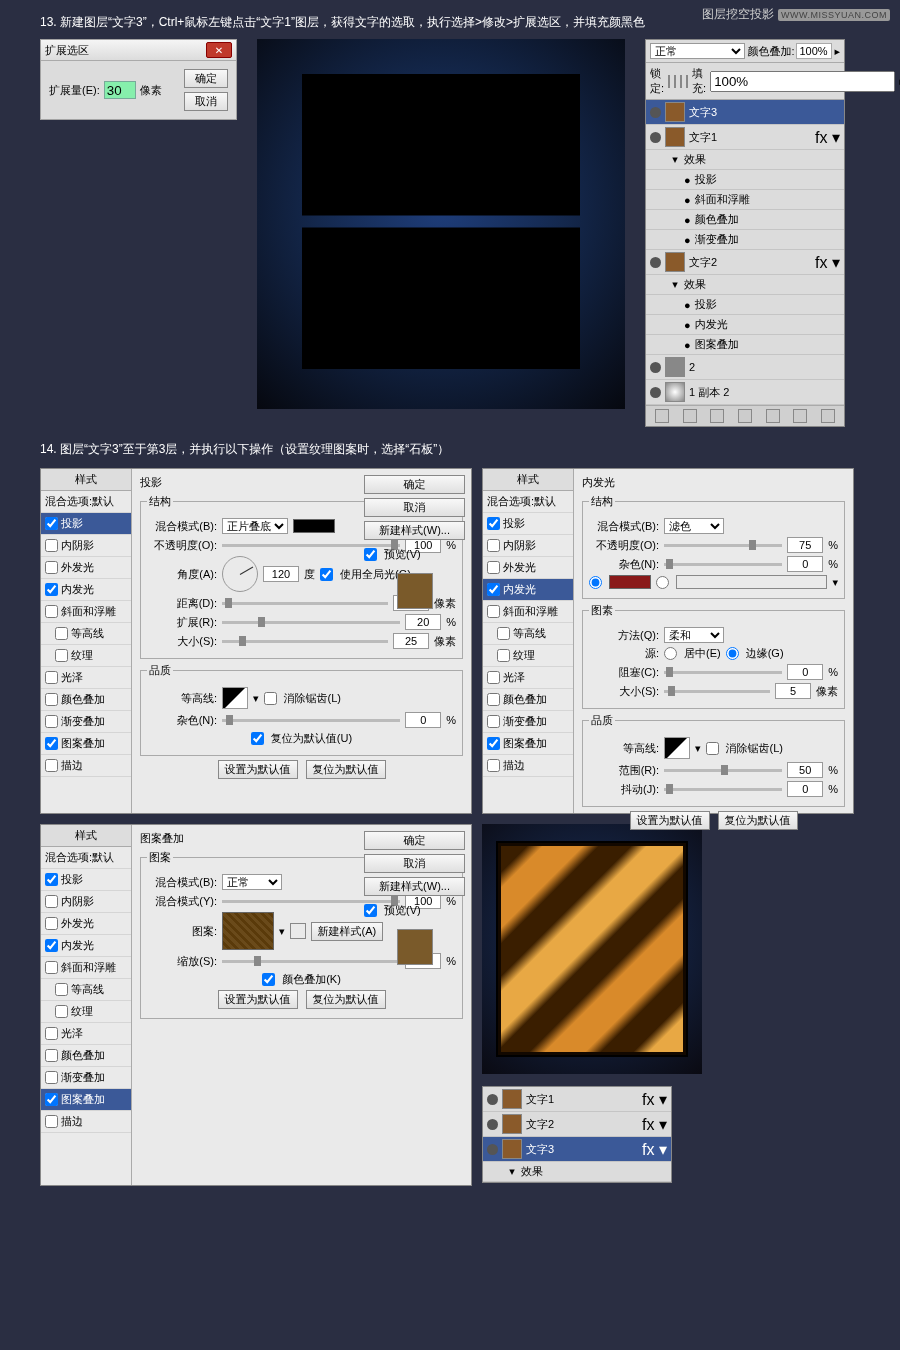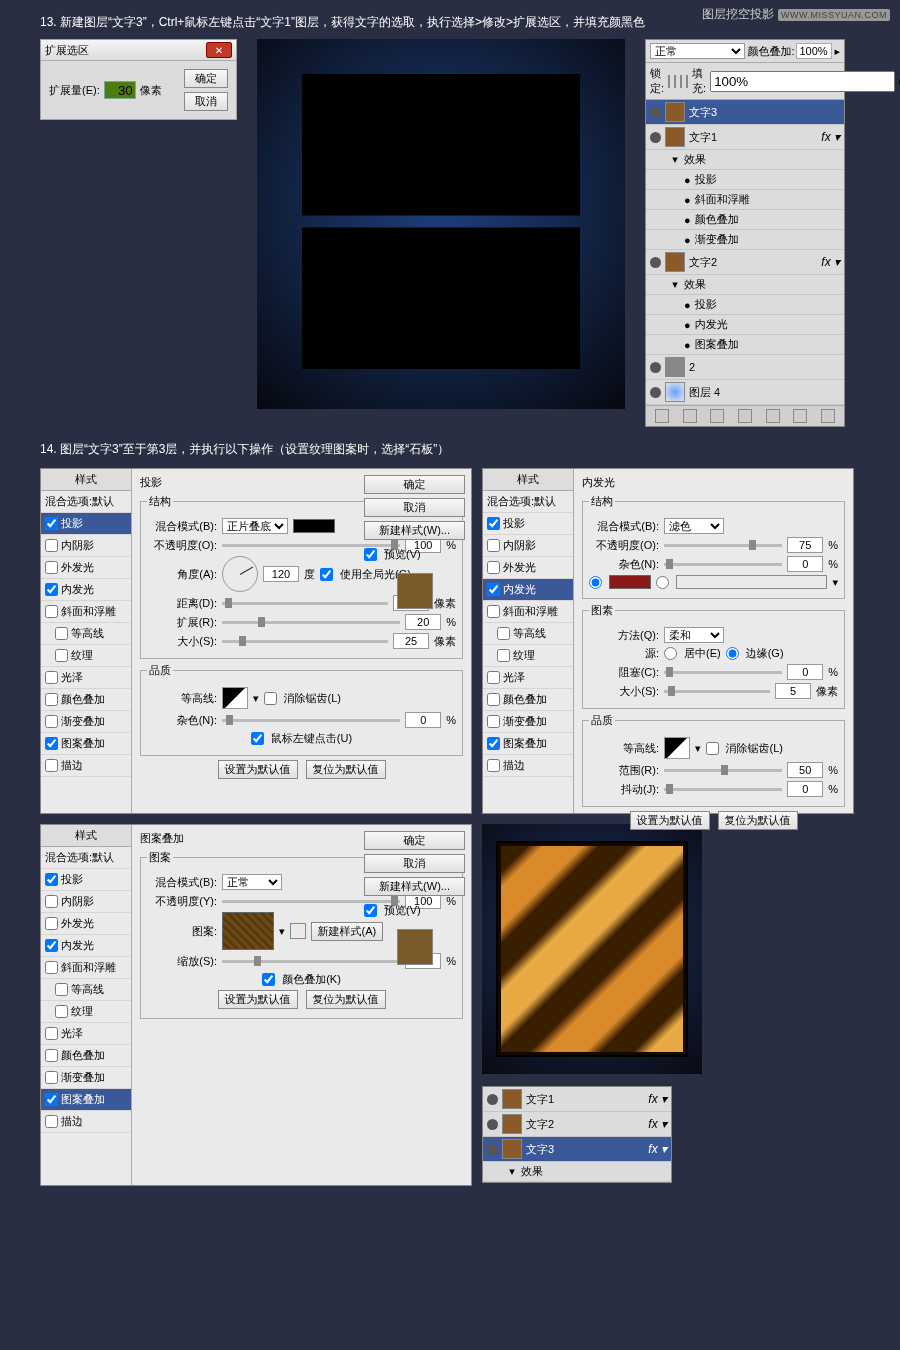--- a/index.html
+++ b/index.html
@@ -6,21 +6,21 @@
   .watermark { position:absolute; right:10px; top:6px; color:#cfcfcf; font-size:12px; display:flex; align-items:center; gap:4px;}
   .watermark .wm-url { background:#999; color:#444; font-size:9px; padding:1px 3px; border-radius:2px; letter-spacing:0.5px;}
   .step { color:#fff; margin:14px 40px 8px 40px; font-size:12px; }
   .row13 { display:flex; gap:20px; margin-left:40px; align-items:flex-start; }
   
   .dlg { width:195px; background:#dcdcdc; border:1px solid #a3a3a3; font-size:11px; color:#000;}
   .dlg-title { background:linear-gradient(#f5f5f5,#dcdcdc); height:20px; border-bottom:1px solid #aaa; display:flex; align-items:center; justify-content:space-between; padding:0 4px;}
   .dlg-title .close { width:24px; height:14px; background:#c0392b; border:1px solid #800; border-radius:2px; display:flex; align-items:center; justify-content:center; color:#fff; font-size:10px;}
   .dlg-body { display:flex; padding:8px;}
   .dlg-left { flex:1; display:flex; align-items:center; gap:4px;}
-  .dlg-left input { width:26px; height:14px; border:1px solid #7a9; background:#4d7c0f; text-align:right;}
+  .dlg-left input { width:26px; height:14px; border:1px solid #7a9; background:#86efac; text-align:left;}
   .dlg-btns { display:flex; flex-direction:column; gap:4px;}
   .btn { background:linear-gradient(#f8f8f8,#e0e0e0); border:1px solid #888; font-size:11px; padding:1px 10px; color:#000; cursor:pointer;}
   
   .art-blue { width:368px; height:370px; background:radial-gradient(circle at 50% 45%, #1e3d7a 0%, #14284d 45%, #06080f 100%); position:relative;}
   .art-blue::after{content:""; position:absolute; inset:35px 45px 40px 45px; background:#000; clip-path:polygon(0 0,100% 0,100% 48%,0 48%,0 52%,100% 52%,100% 100%,0 100%);}
   
   .layers { width:198px; background:#dcdcdc; border:1px solid #888; color:#000; font-size:11px;}
   .layers-top { display:flex; gap:2px; padding:3px 4px; align-items:center; border-bottom:1px solid #aaa;}
   .layers-top select { flex:1; font-size:11px;}
   .layers-top span.lbl { font-size:11px;}
@@ -29,21 +29,21 @@
   .lockicon { width:11px; height:11px; border:1px solid #888; display:inline-block;}
   .layer-row { display:flex; align-items:center; gap:4px; padding:2px 4px; border-bottom:1px solid #c5c5c5;}
   .layer-row.sel { background:#3b5998; color:#fff;}
   .layer-row .eye { width:11px; height:11px; border-radius:50%; background:#555; flex-shrink:0;}
   .layer-row .caret { width:10px; text-align:center;}
   .layer-row .thumb { width:18px; height:18px; border:1px solid #888; background:#fff; flex-shrink:0;}
   .layer-row .thumb.b1 { background:#888; }
   .layer-row .thumb.grad { background:radial-gradient(circle,#fff,#888);}
   .layer-row .thumb.blue { background:radial-gradient(circle,#6aa0ff,#e8e8e8);}
   .layer-row .thumb.brown { background:#8a5a2a;}
-  .layer-row .fx { margin-left:auto; font-size:12px; font-style:italic;}
+  .layer-row .fx { margin-left:auto; font-size:16px; }
   .layer-row.indent1 { padding-left:24px;}
   .layer-row.indent2 { padding-left:38px;}
   .layers-bottom { display:flex; justify-content:space-around; padding:3px 2px; border-top:1px solid #aaa; background:#d0d0d0;}
   .layers-bottom span{ width:12px; height:12px; border:1px solid #888; background:#ccc;}
   
   .ls-row { display:flex; gap:10px; margin:10px 40px; }
   .ls-dialog { background:#eaeaea; border:1px solid #888; color:#000; font-size:11px; display:flex; position:relative;}
   .ls-dialog.big { width:430px; height:344px;}
   .ls-dialog.big2 { width:370px; height:344px;}
   .ls-dialog.pat { width:430px; height:360px;}
@@ -183,22 +183,22 @@
           <span>●</span>
           <span>图案叠加</span>
         </div>
         <div class="layer-row">
           <span class="eye"></span>
           <span class="thumb b1"></span>
           <span>2</span>
         </div>
         <div class="layer-row">
           <span class="eye"></span>
-          <span class="thumb blue"></span>
-          <span>图层 4</span>
+          <span class="thumb grad"></span>
+          <span>1 副本 2</span>
         </div>
       </div>
     <div class="layers-bottom">
       <span></span>
       <span></span>
       <span></span>
       <span></span>
       <span></span>
       <span></span>
       <span></span>
@@ -279,21 +279,21 @@
             <span>消除锯齿(L)</span>
           </div>
         <div class="frow">
             <span class="lab">杂色(N):</span>
             <span class="slider" style="--p:2%"></span>
             <input class="num" value="0" style="">
             <span>%</span>
           </div>
         <div class="frow" style="justify-content:center">
             <input type="checkbox" checked="" style="">
-            <span>鼠标左键点击(U)</span>
+            <span>复位为默认值(U)</span>
           </div>
       </fieldset>
       <div class="frow" style="justify-content:center; gap:8px;">
         <button class="smallbtn">设置为默认值</button>
         <button class="smallbtn">复位为默认值</button>
       </div>
     </div>
     <div class="right-btns">
       <button class="btn">确定</button>
       <button class="btn">取消</button>
@@ -427,21 +427,21 @@
       </div>
     <div class="ls-main">
       <div class="ls-title">图案叠加</div>
       <fieldset>
           <legend>图案</legend>
         <div class="frow">
             <span class="lab">混合模式(B):</span>
             <select><option>正常</option></select>
           </div>
         <div class="frow">
-            <span class="lab">不透明度(Y):</span>
+            <span class="lab">混合模式(Y):</span>
             <span class="slider" style="--p:95%"></span>
             <input class="num" value="100" style="">
             <span>%</span>
           </div>
         <div class="frow">
             <span class="lab">图案:</span>
             <span class="pattern-thumb"></span>
             <span>▾</span>
             <span style="width:14px;height:14px;border:1px solid #888;"></span>
             <button class="smallbtn">新建样式(A)</button>

